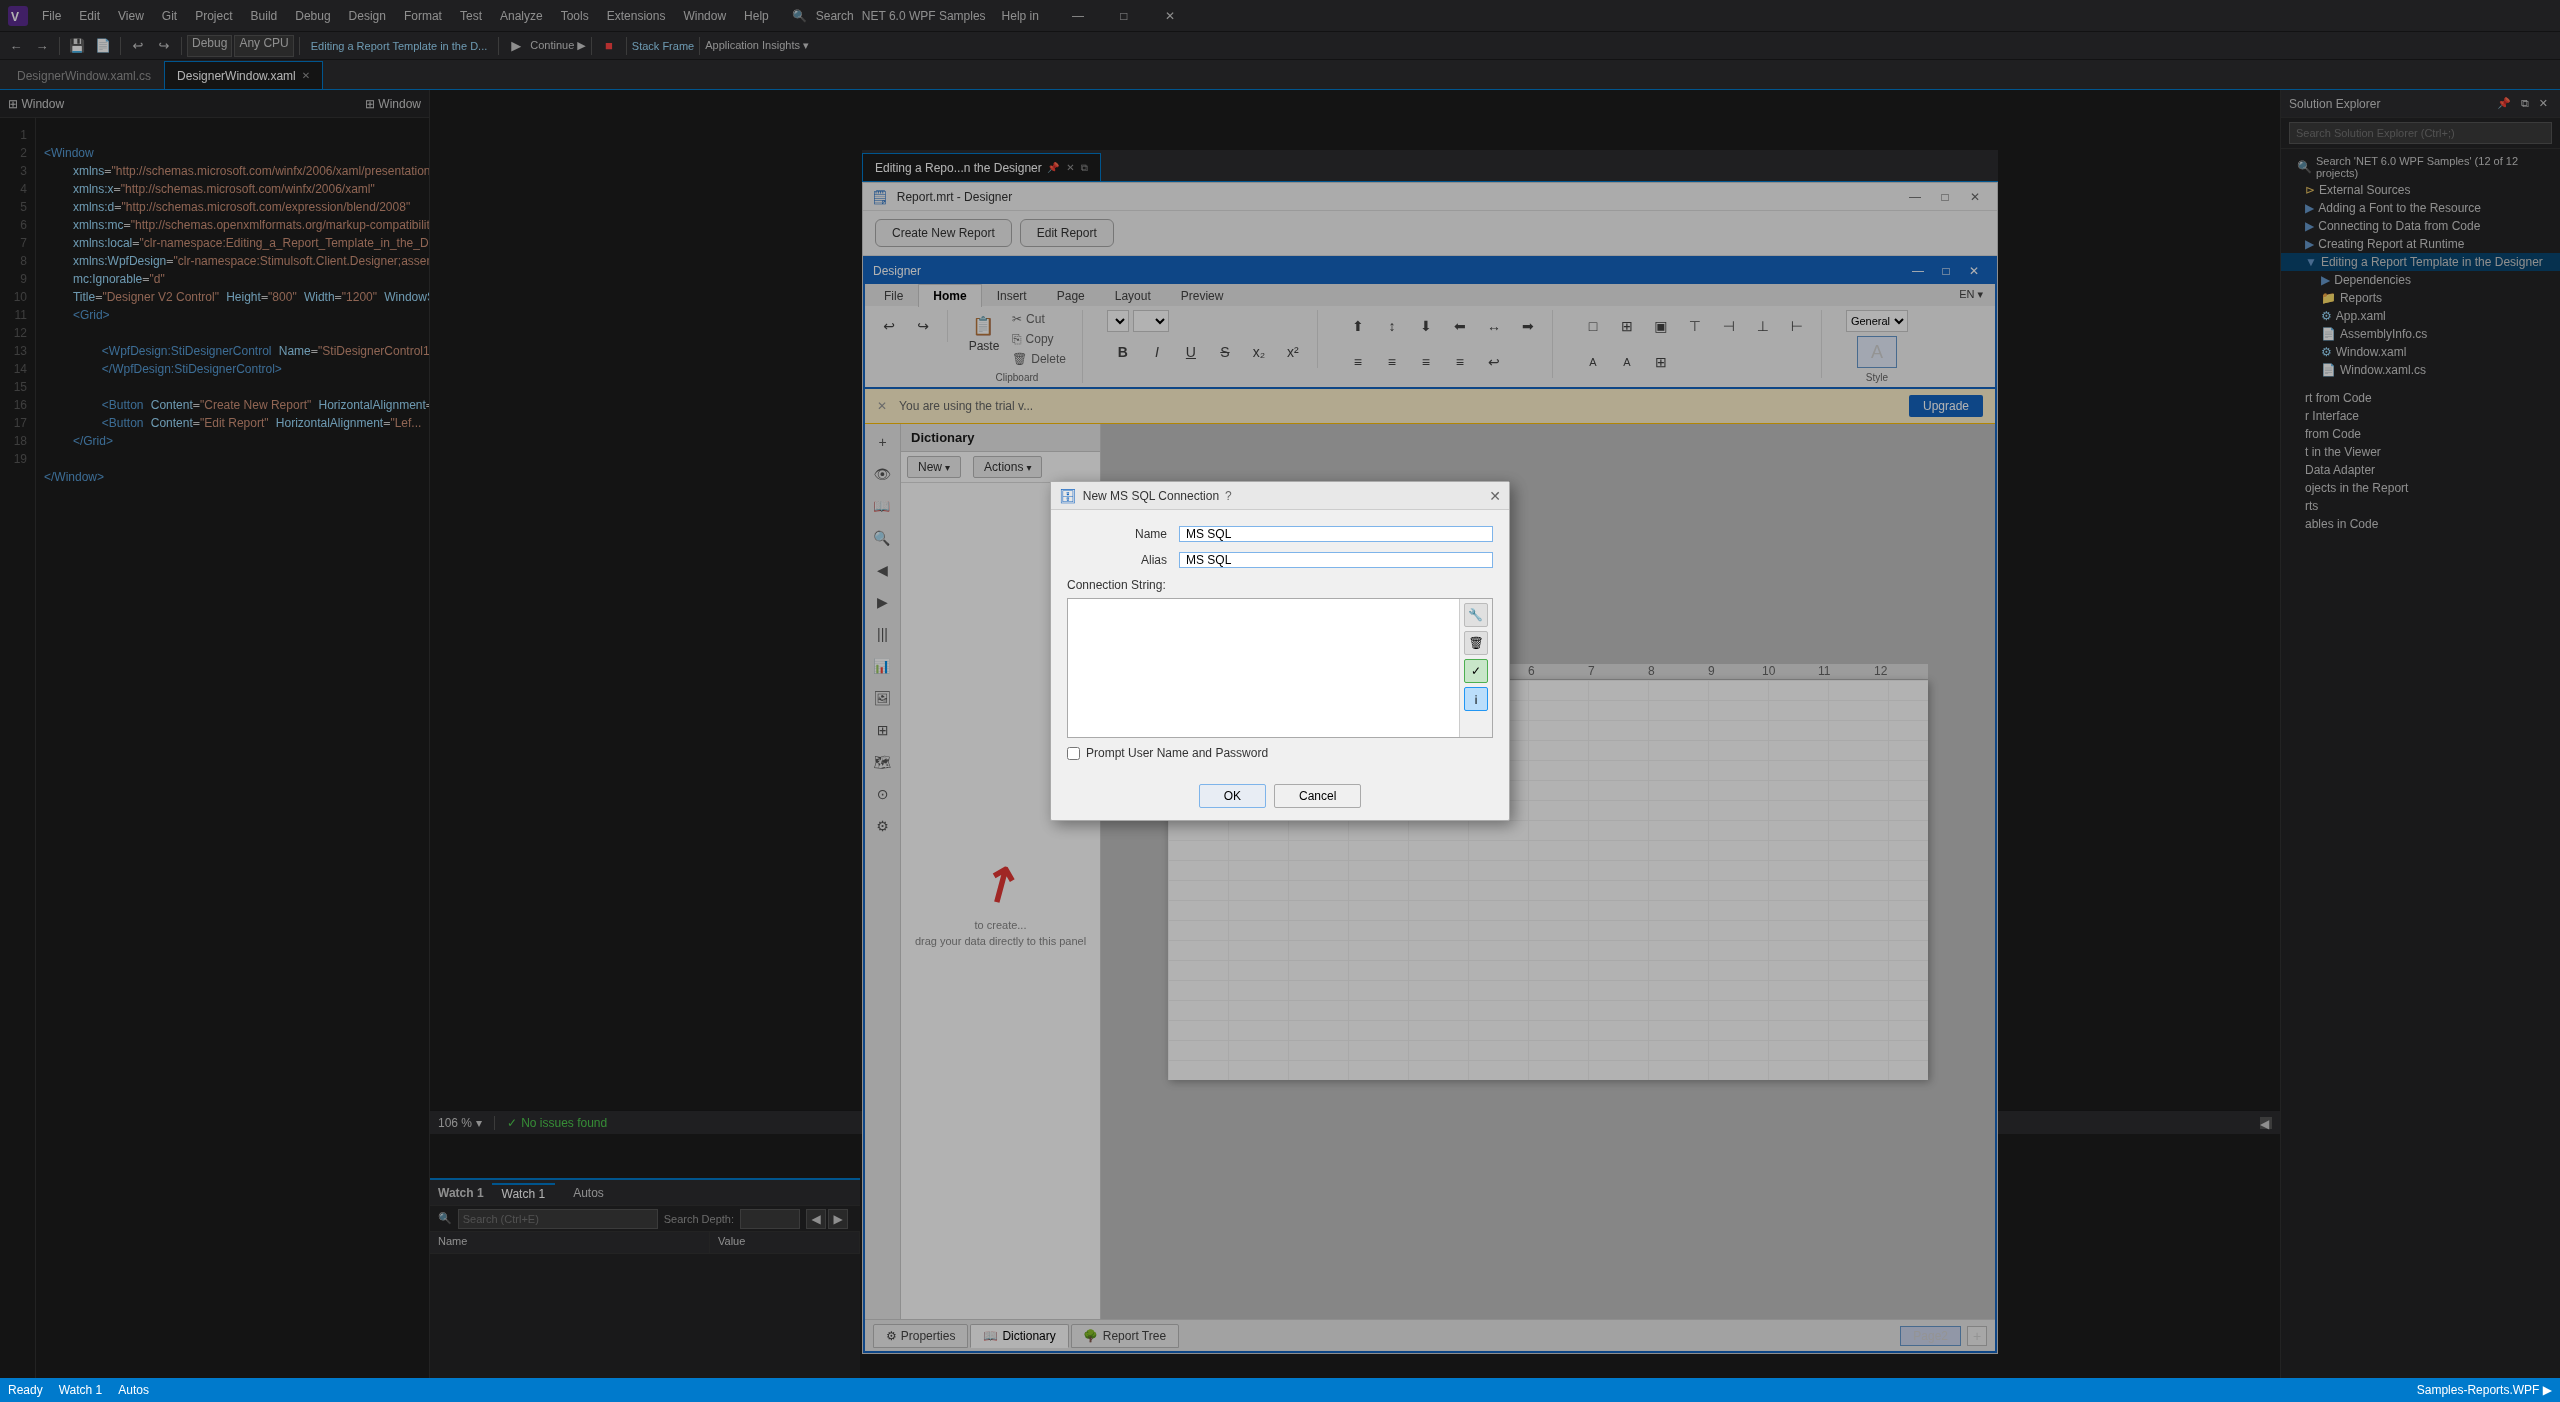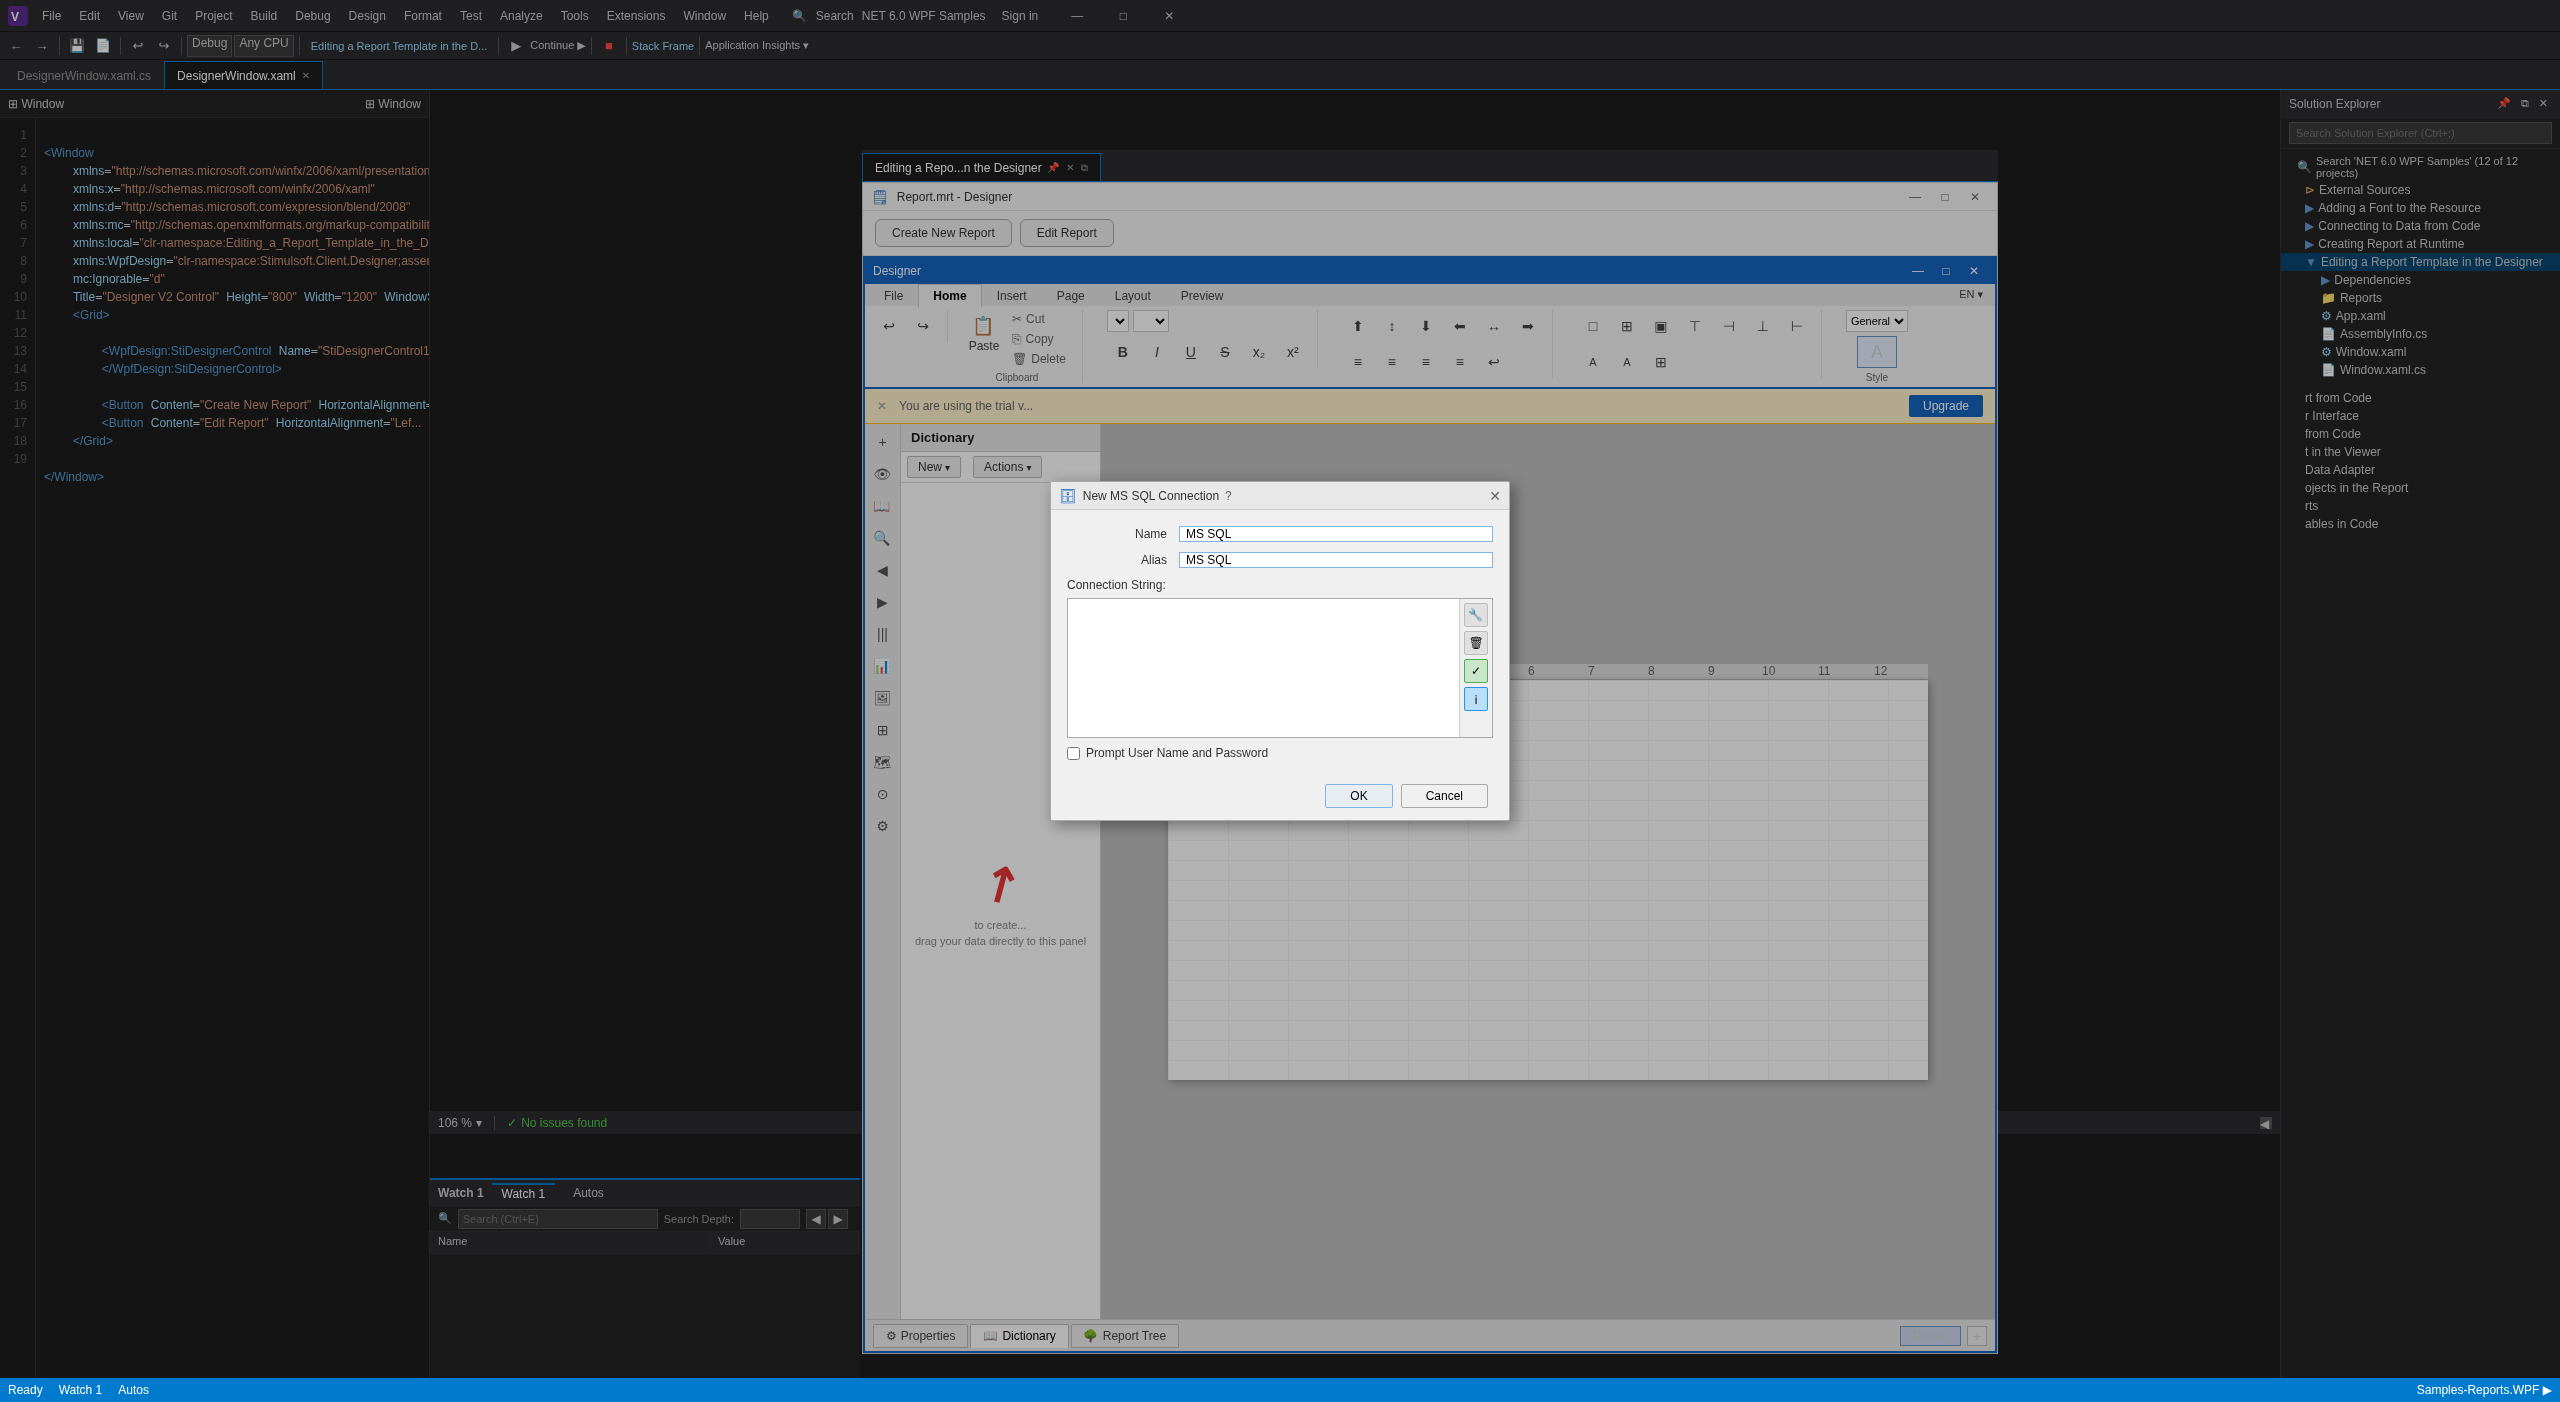--- a/index.html
+++ b/index.html
@@ -522,23 +522,23 @@
     .modal-checkbox-row {
       display: flex;
       align-items: center;
       gap: 6px;
       margin-top: 8px;
       font-size: 12px;
       color: #333;
     }
     .modal-footer {
       display: flex;
-      justify-content: flex-end;
+      justify-content: center;
       gap: 8px;
-      padding: 8px 21px 12px;
+      padding: 8px 12px 12px;
     }
     .modal-btn {
       padding: 4px 24px;
       font-size: 12px;
       border: 1px solid #aaa;
       background: #f0f0f0;
       cursor: pointer;
       border-radius: 2px;
     }
     .modal-btn.primary { background: #e8edf4; border-color: #7eb4ea; }
@@ -762,21 +762,21 @@
       <div class="title-bar-menu-item">Extensions</div>
       <div class="title-bar-menu-item">Window</div>
       <div class="title-bar-menu-item">Help</div>
   </div>
   <div class="title-bar-right">
     <span>🔍</span>
     <span>Search</span>
     <span>NET 6.0 WPF Samples</span>
   </div>
   <div class="title-bar-right">
-    <span>Sign in</span>
+    <span>Help in</span>
   </div>
   <div class="window-controls">
     <div class="win-btn">—</div>
     <div class="win-btn">□</div>
     <div class="win-btn close">✕</div>
   </div>
 </div>
 
 <div class="vs-toolbar">
   <div class="vs-toolbar-btn">←</div>

